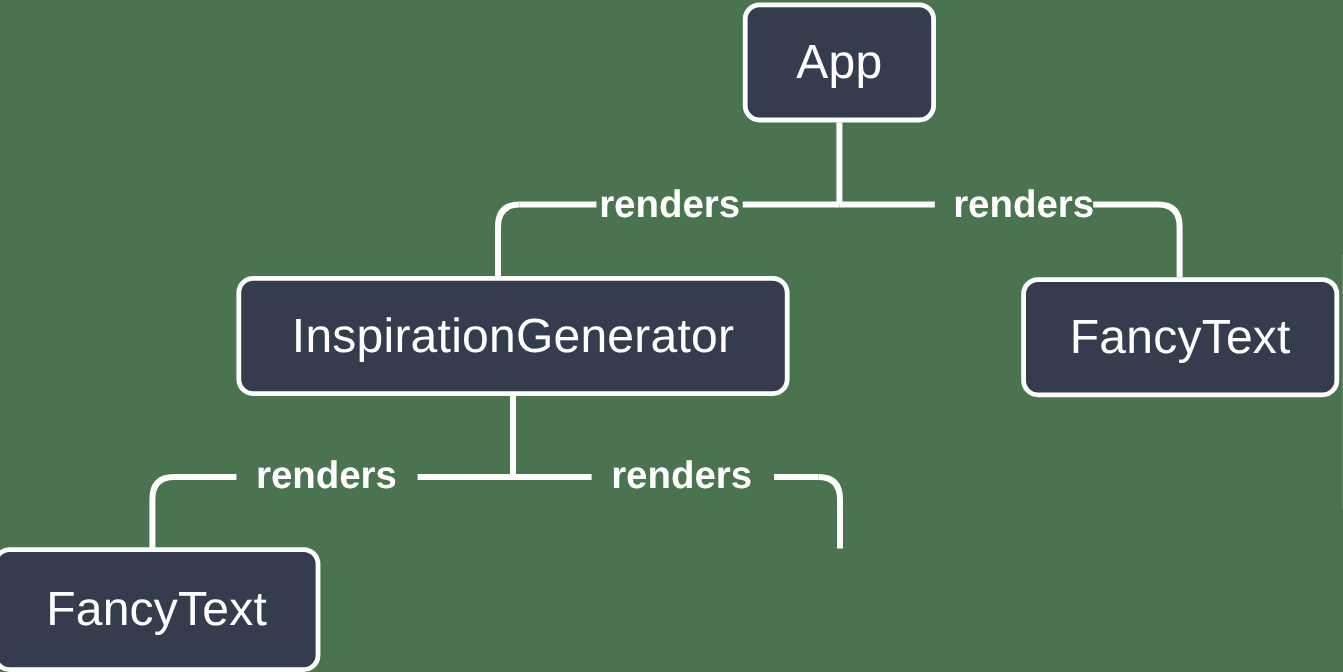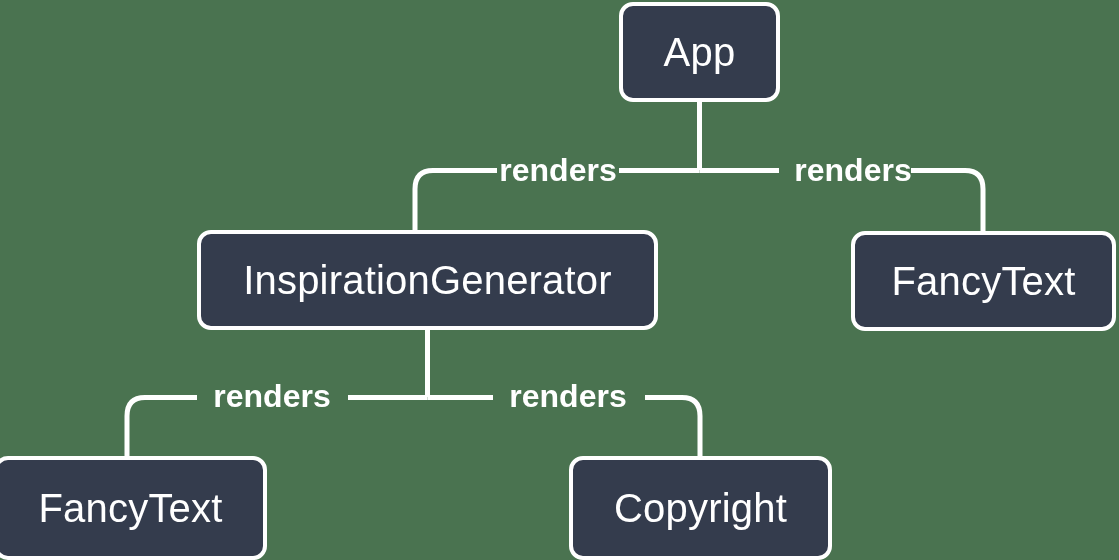--- a/index.html
+++ b/index.html
@@ -107,23 +107,20 @@
   </div>
 
   <div class="node-box" id="node-fancytext-right">
     <span class="node-label">FancyText</span>
   </div>
 
   <div class="node-box" id="node-fancytext-left">
     <span class="node-label">FancyText</span>
   </div>
 
-  <div class="node-box" id="node-copyright">
-    <span class="node-label">Copyright</span>
-  </div>
 
   <div class="edge-label" id="edge-label-app-inspiration">renders</div>
 
   <div class="edge-label" id="edge-label-app-fancytext">renders</div>
 
   <div class="edge-label" id="edge-label-ig-fancytext">renders</div>
 
   <div class="edge-label" id="edge-label-ig-copyright">renders</div>
 
 </div>

